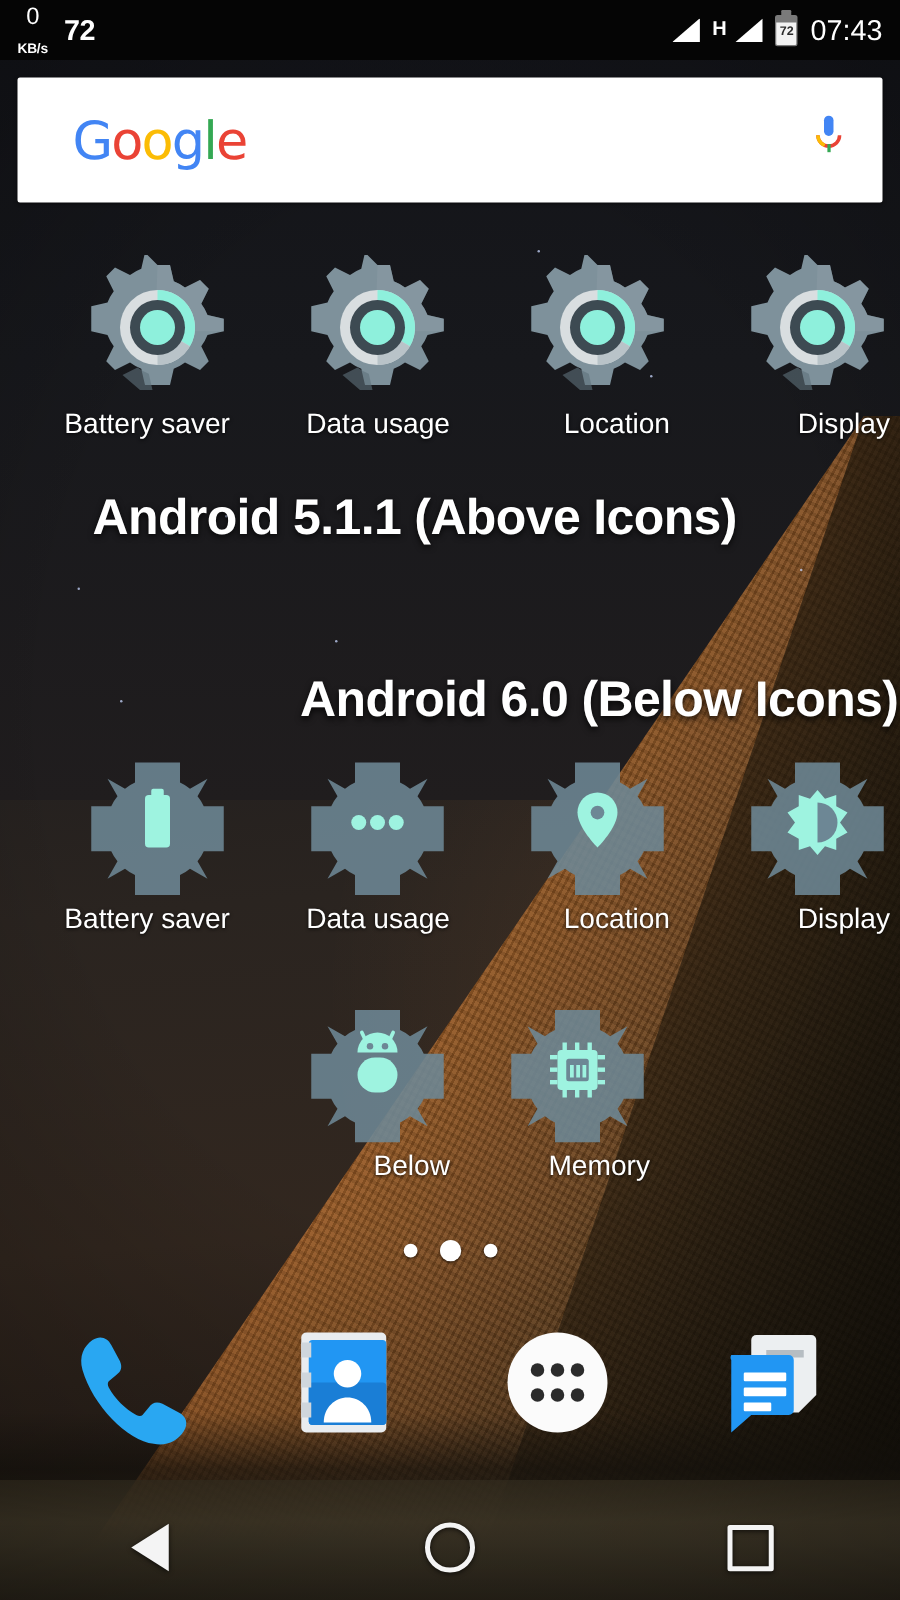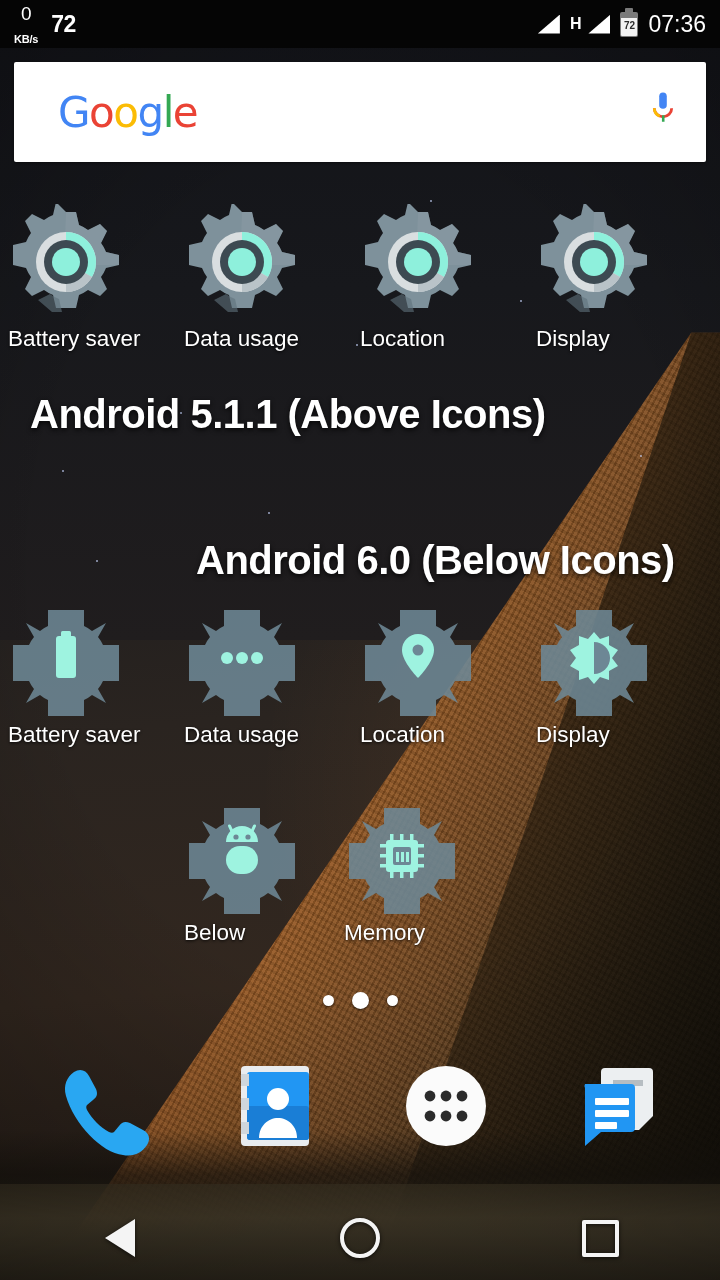--- a/index.html
+++ b/index.html
@@ -171,41 +171,42 @@
   }
   .glogo span { font-weight: normal; }
   .mic { width: 26px; height: 48px; }
 
   
   .icon-cell {
     position: absolute;
     width: 176px;
     display: flex;
     flex-direction: column;
-    align-items: flex-start;
+    align-items: flex-end;
   }
   .icon-label {
     margin-top: 6px;
     color: #fff;
     font-size: 22.5px;
     font-weight: 500;
     text-shadow: 0 1px 3px rgba(0,0,0,0.85);
     white-space: nowrap;
   }
   .gear-wrap { width: 116px; height: 116px; position: relative; }
 
   
   .heading {
     position: absolute;
     color: #fff;
     font-size: 40px;
     font-weight: bold;
     letter-spacing: -0.5px;
     text-shadow: 0 2px 5px rgba(0,0,0,0.8);
     white-space: nowrap;
+    margin-left: 44px;
   }
 
   
   .dots {
     position: absolute;
     left: 0; right: 0; top: 992px;
     display: flex;
     align-items: center;
     justify-content: center;
     gap: 18px;
@@ -297,21 +298,21 @@
       <div class="sb-badge">72</div>
     </div>
     <div class="sb-right">
       <div class="sig"></div>
       <div class="net-h">H</div>
       <div class="sig"></div>
       <div class="batt">
         <div class="batt-fill"></div>
         <div class="batt-txt">72</div>
       </div>
-      <div class="clock">07:36</div>
+      <div class="clock">07:43</div>
     </div>
   </div>
 
   <div class="searchbar">
     <div class="glogo" id="glogo"><span style="color: rgb(66, 133, 244);">G</span><span style="color: rgb(234, 67, 53);">o</span><span style="color: rgb(251, 188, 5);">o</span><span style="color: rgb(66, 133, 244);">g</span><span style="color: rgb(52, 168, 83);">l</span><span style="color: rgb(234, 67, 53);">e</span></div>
     <svg class="mic" viewBox="0 0 24 40">
       <rect x="8.5" y="2" width="7" height="15" rx="3.5" fill="#4285F4"></rect>
       <path d="M4 16.5 a8 8 0 0 0 16 0" fill="none" stroke="#EA4335" stroke-width="2.6"></path>
       <path d="M4 16.5 a8 8 0 0 0 5 7.4" fill="none" stroke="#FBBC05" stroke-width="2.6"></path>
       <rect x="11" y="23" width="2.4" height="6" fill="#34A853"></rect>

